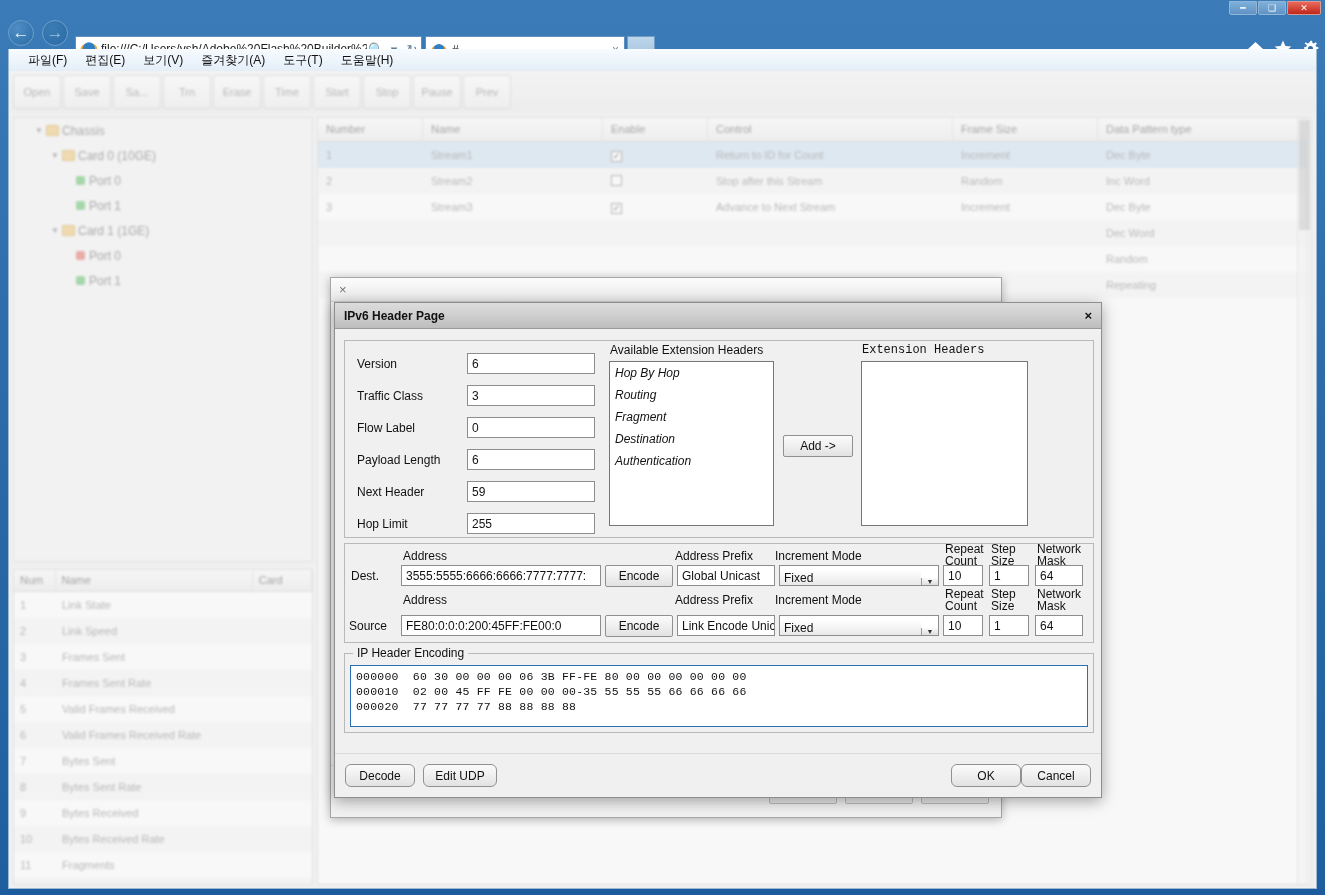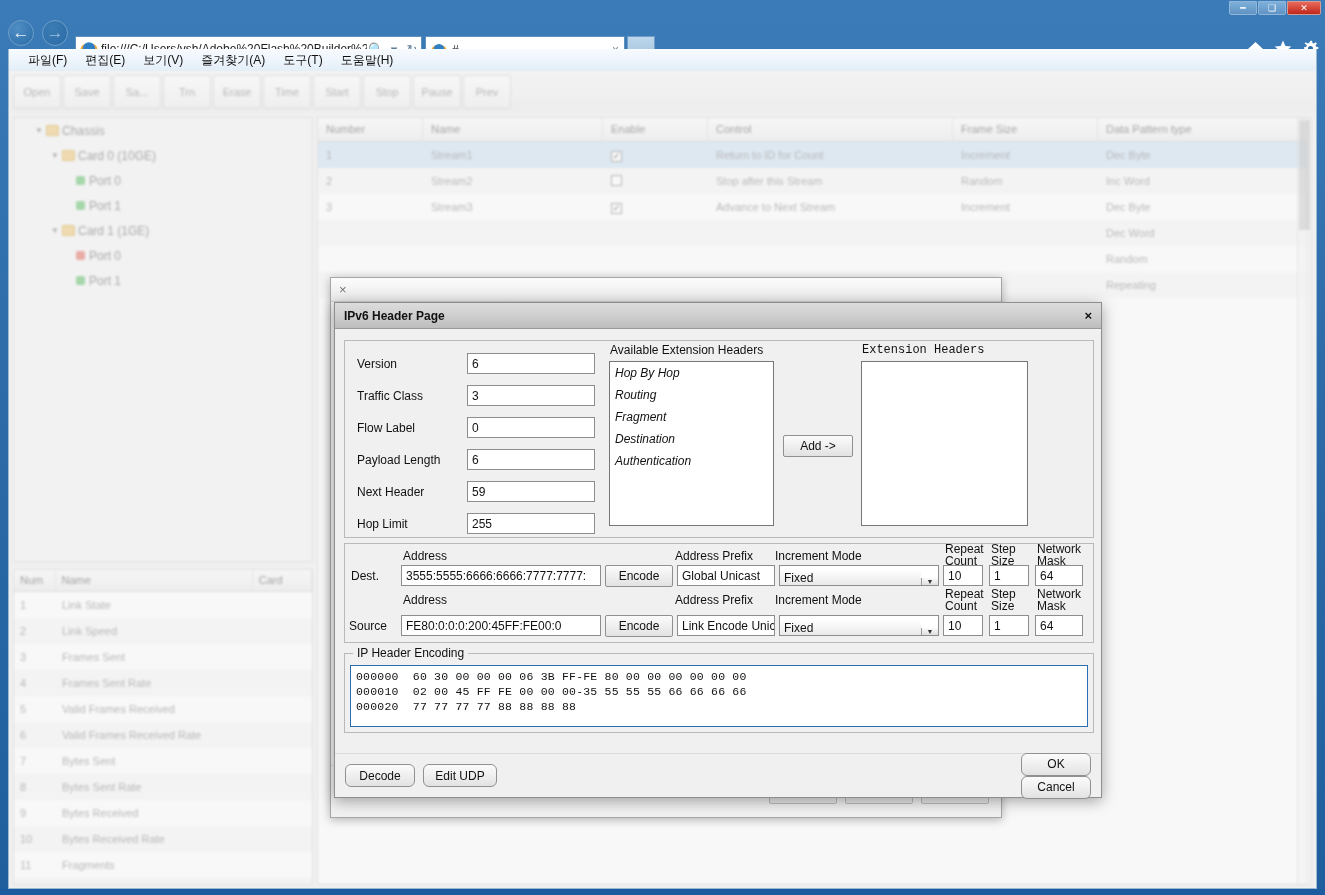--- a/index.html
+++ b/index.html
@@ -249,21 +249,21 @@
     font-family:"Liberation Mono", monospace; font-size:11.5px; color:#111;
     padding:3px 5px; line-height:15px; letter-spacing:.2px; white-space:pre;
   }
 
   #dlg-bottom{
     position:absolute; left:0; bottom:0; width:766px; height:44px;
     background:#f0f0f0; border-top:1px solid #dcdcdc;
     display:flex; align-items:center; padding:0 10px;
   }
   #dlg-bottom .left{ display:flex; gap:8px; }
-  #dlg-bottom .right{ margin-left:auto; display:flex; gap:0;flex-direction:column; }
+  #dlg-bottom .right{ margin-left:auto; display:flex; gap:0; }
   #dlg-bottom .btn{ height:23px;border-radius:6px; }
 
   
   #bottom-strip{
     position:absolute; left:0; bottom:0; width:1325px; height:6px; background:#1b5b9e;
   }
 </style>
 </head>
 <body>
 

